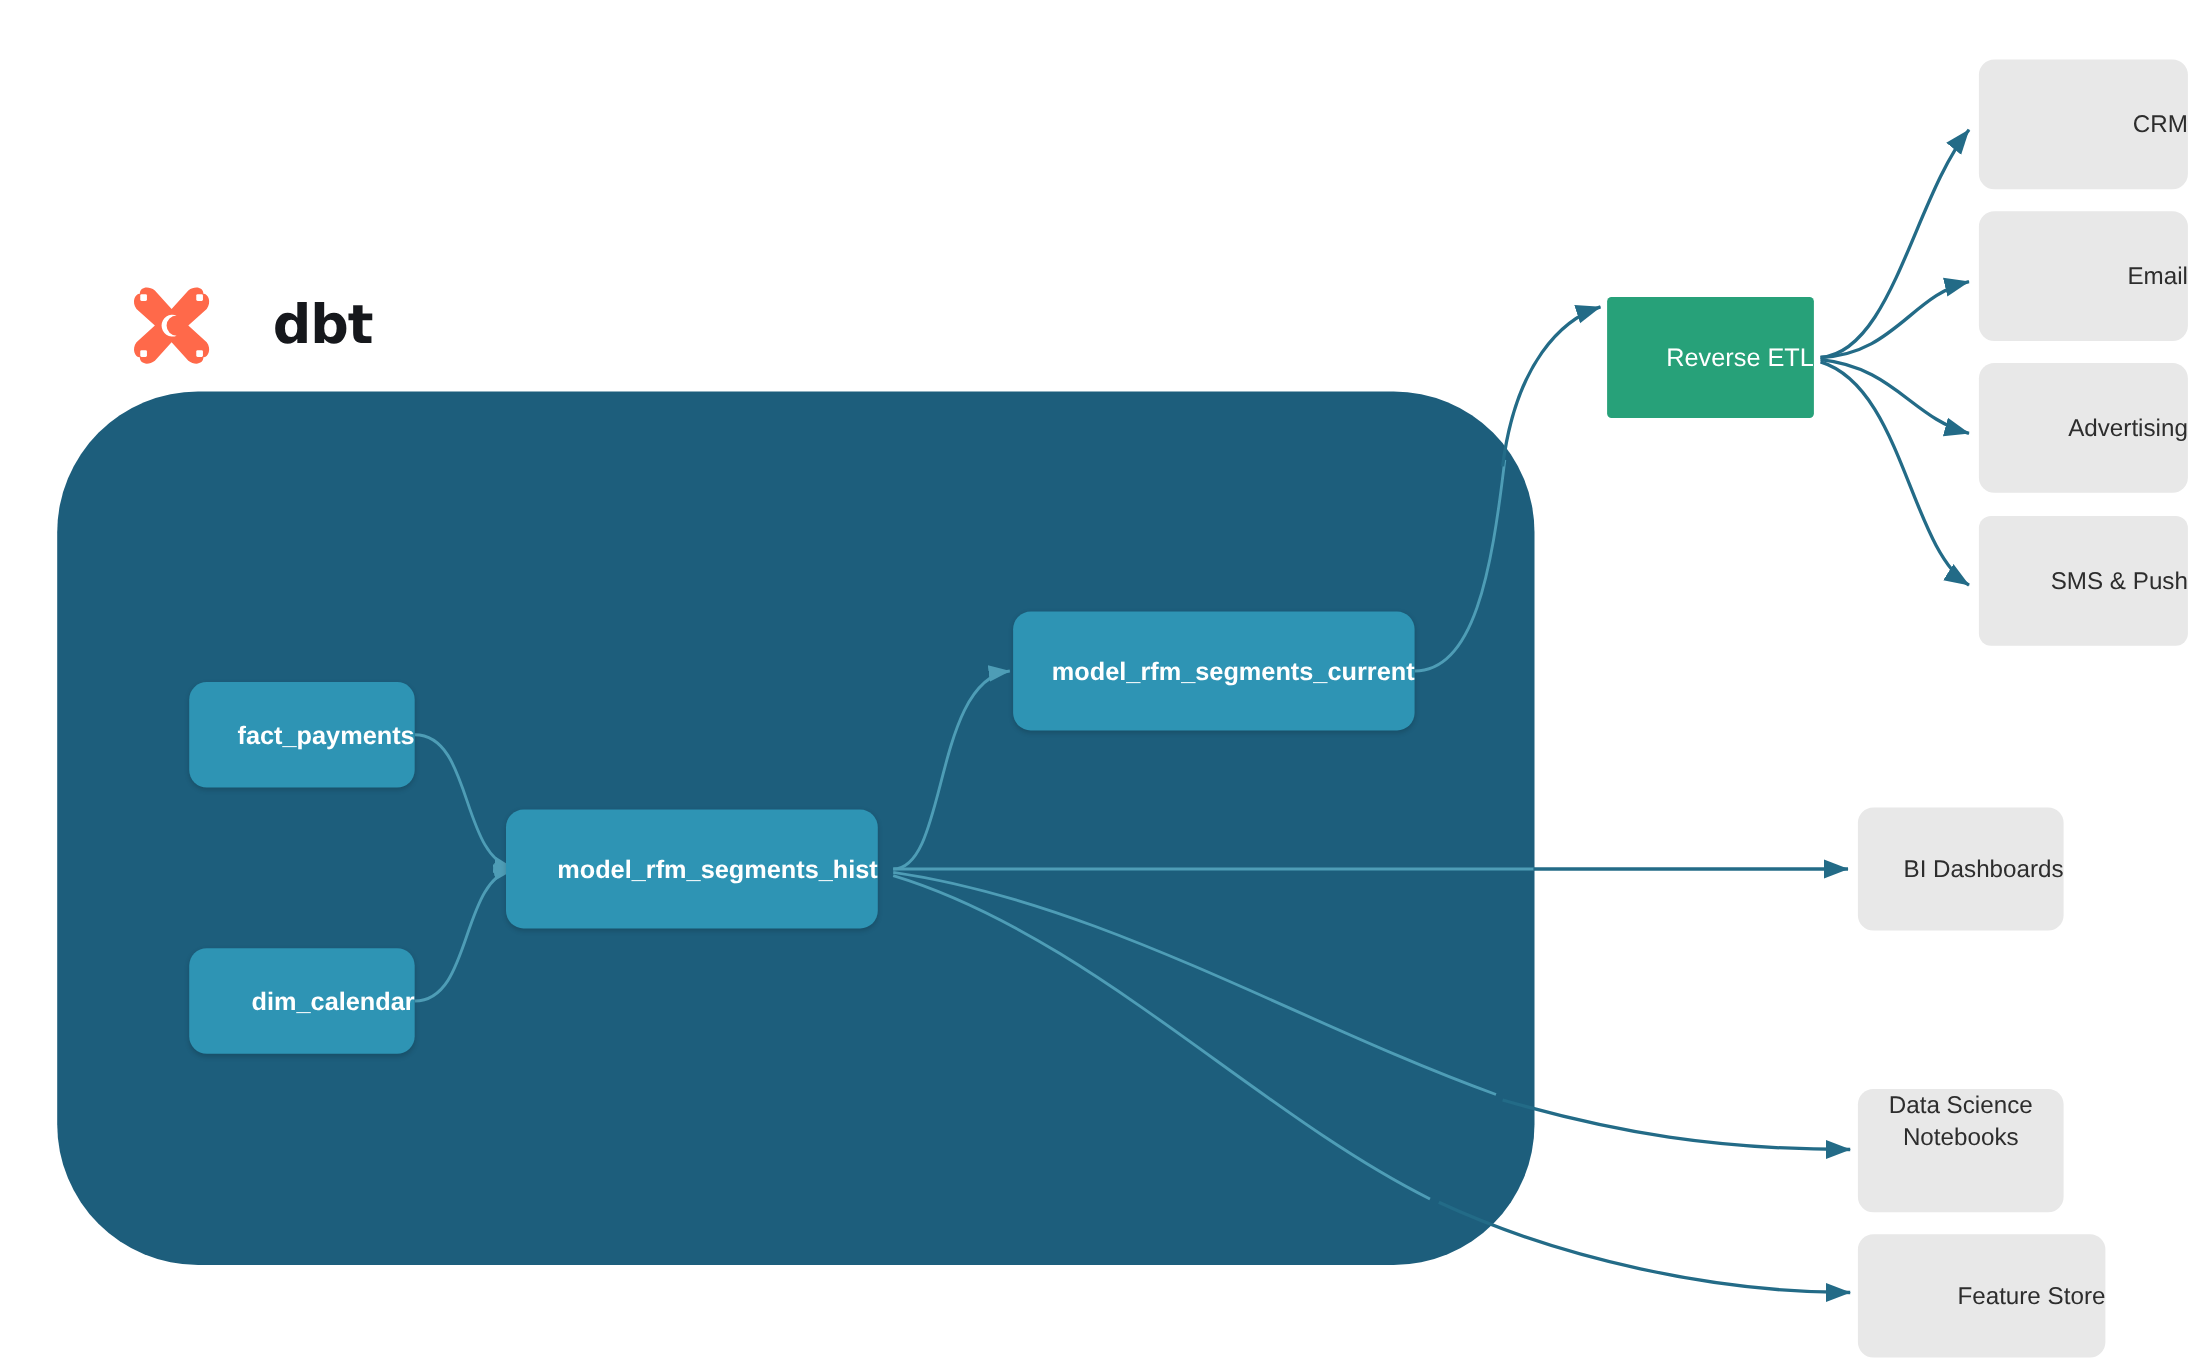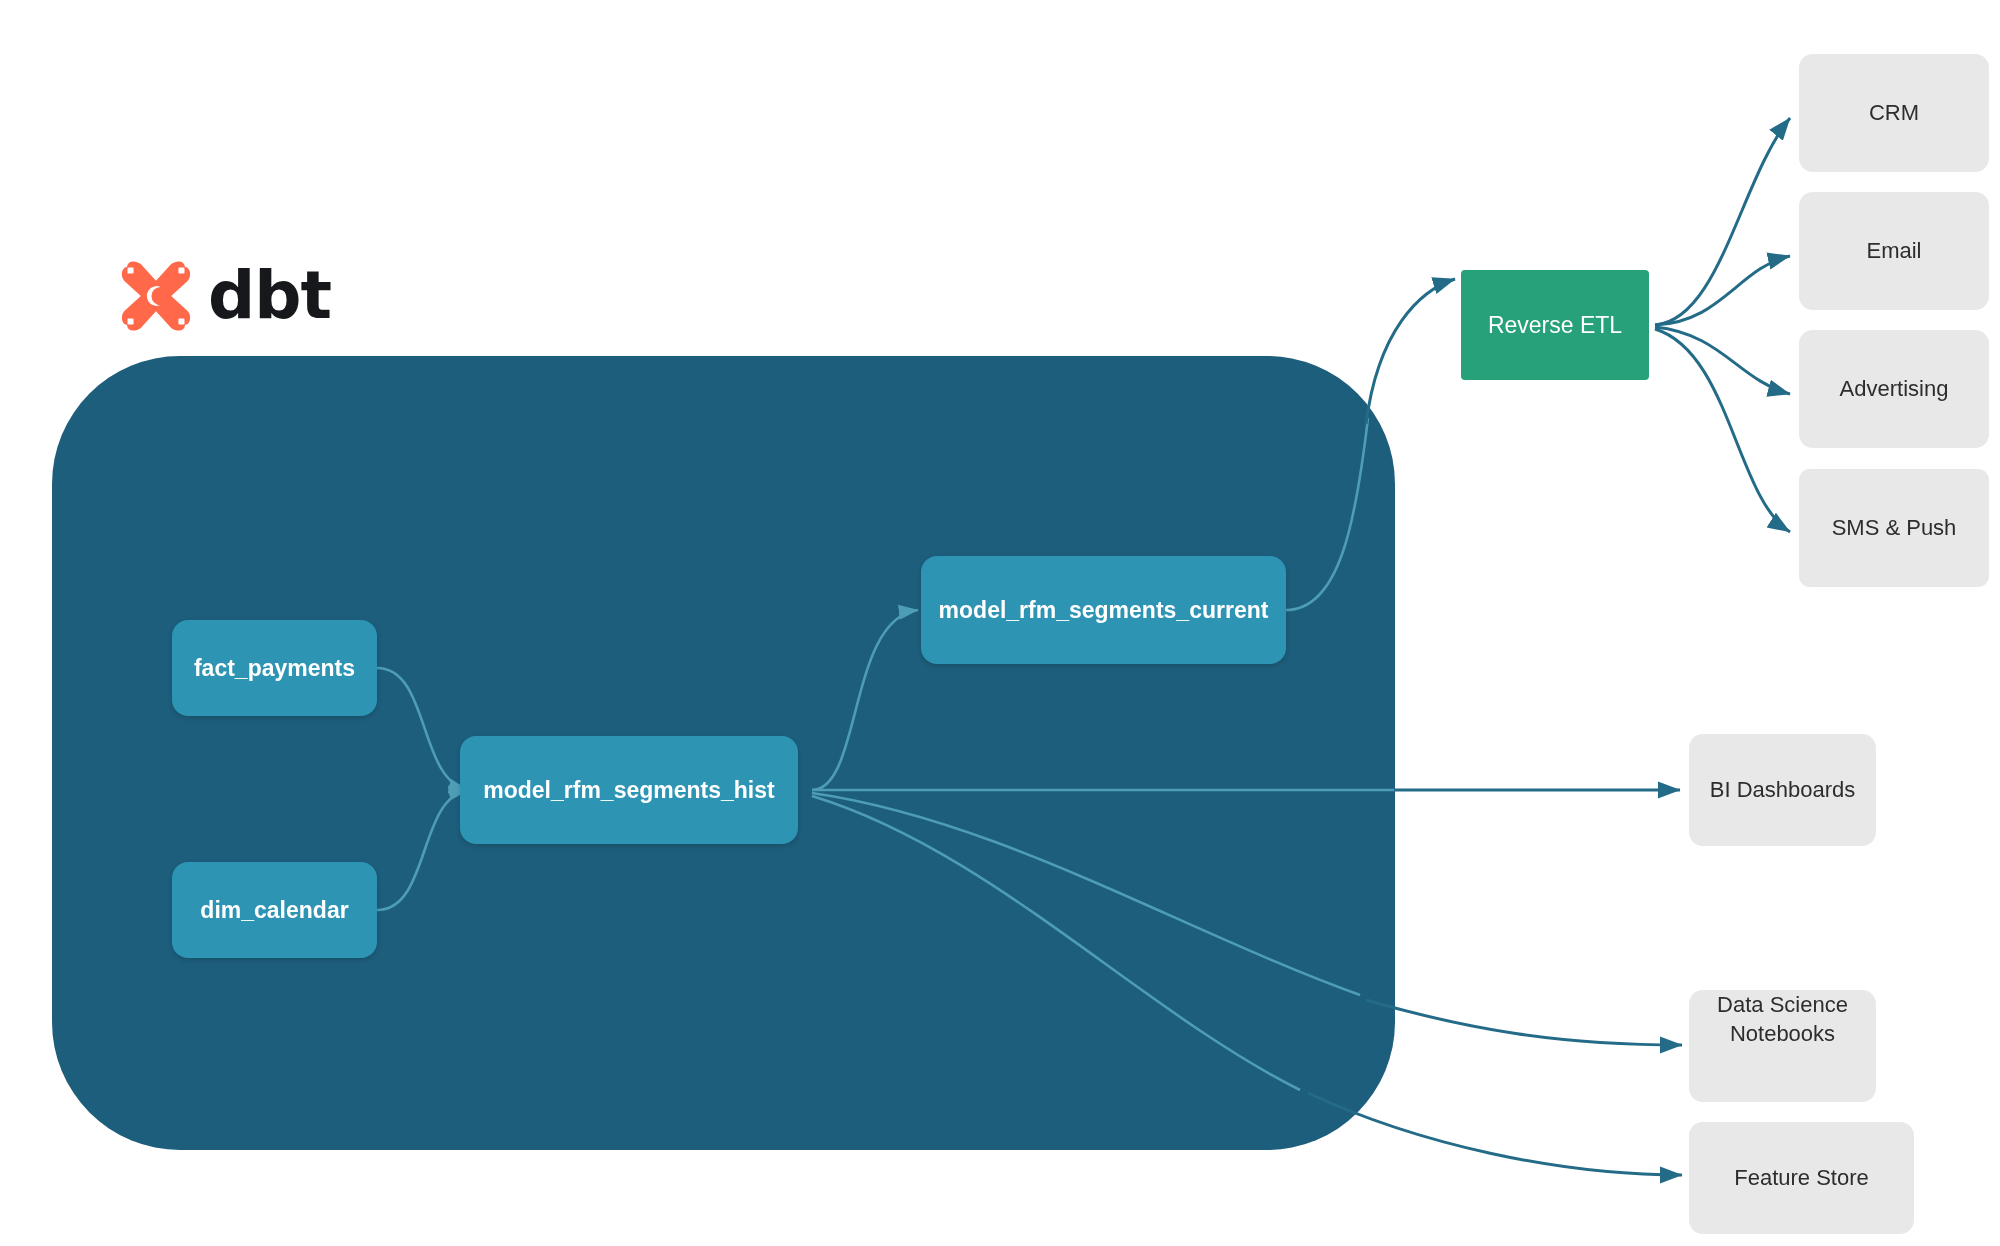--- a/index.html
+++ b/index.html
@@ -27,24 +27,25 @@
     gap: 14px;
   }
   #dbt-logo .mark {
     width: 76px;
     height: 76px;
     display: block;
   }
   #dbt-logo .wordmark {
     font-family: "DejaVu Sans", "Liberation Sans", sans-serif;
     font-weight: bold;
-    font-size: 66px;
+    font-size: 49px;
     line-height: 66px;
     color: #16181c;
     letter-spacing: -1px;
+    margin-left: 40px;
   }
   
   #dbt-container {
     position: absolute;
     left: 52px;
     top: 356px;
     width: 1343px;
     height: 794px;
     background: #1D5E7C;
     border-radius: 128px;
@@ -57,21 +58,21 @@
     width: 2000px;
     height: 1246px;
     pointer-events: none;
   }
   
   .node {
     position: absolute;
     box-sizing: border-box;
     display: flex;
     align-items: center;
-    justify-content: center;
+    justify-content: flex-end;
     text-align: center;
     border-radius: 14px;
   }
   .node.model {
     background: #2E94B4;
     color: #ffffff;
     font-size: 23px;
     border-radius: 16px;
     box-shadow: 0 2px 5px rgba(0,0,0,0.16);
     font-weight: bold;

